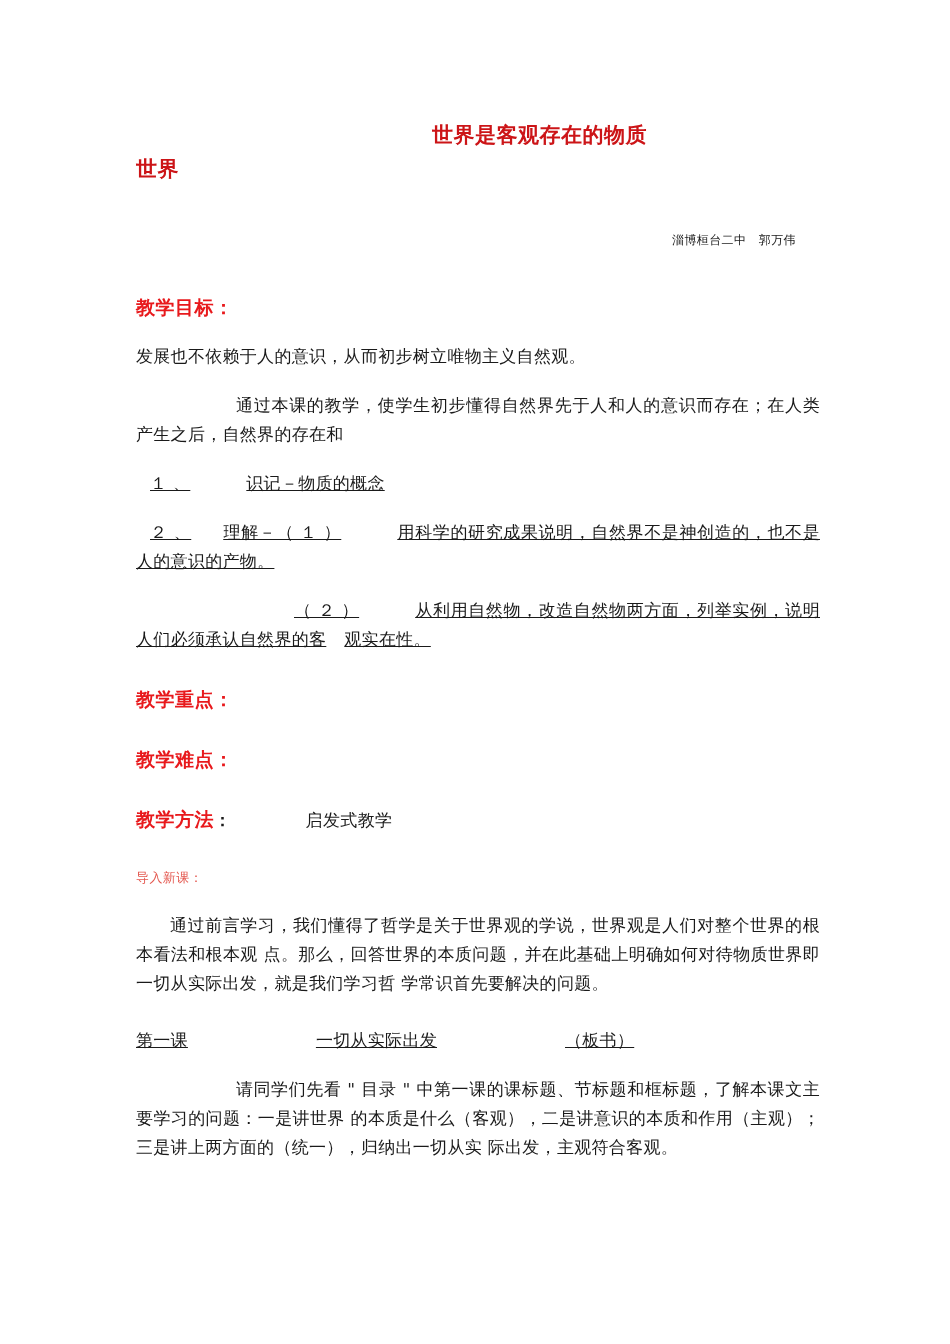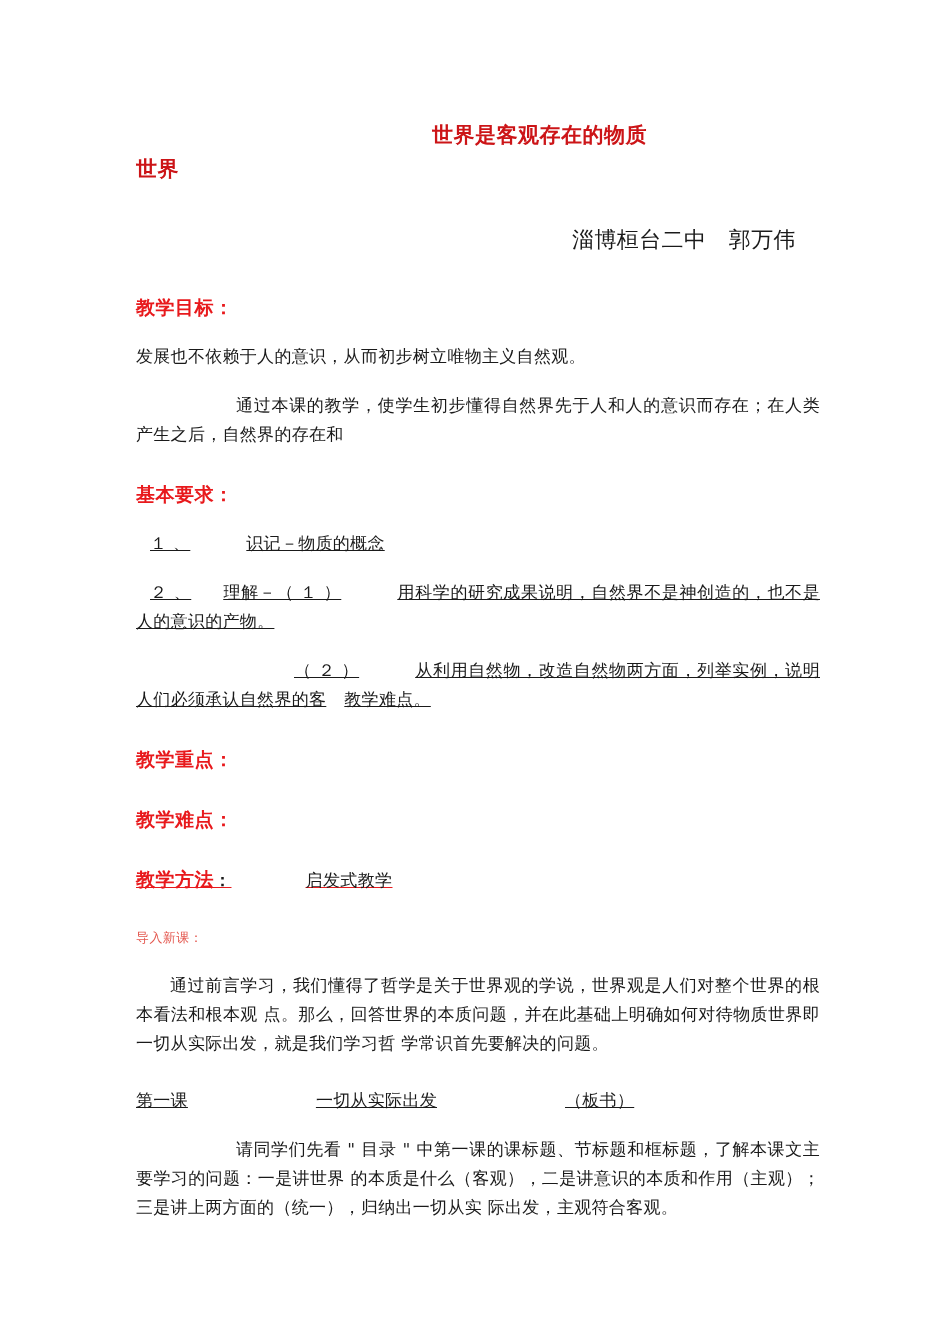--- a/index.html
+++ b/index.html
@@ -41,21 +41,21 @@
   }
   .doc-title .pad {
     display: inline-block;
     width: 296px;
   }
 
   
   .byline {
     margin: 0;
     padding-top: 40px;
-    font-size: 22px;
+    font-size: 12px;
     line-height: 28px;
     color: #1a1a1a;
     text-align: right;
     padding-right: 24px;
     letter-spacing: 0.4px;
   }
 
   
   .heading {
     margin: 0;
@@ -64,21 +64,20 @@
     color: #e8191c;
     line-height: 30px;
     letter-spacing: 0.5px;
     font-family: "DejaVu Sans", "Liberation Sans", sans-serif;
   }
   .heading-gap-1 { padding-top: 38px; }
   .heading-gap-2 { padding-top: 30px; }
 
   .heading.method {
     display: block;
-    text-decoration: underline;
   }
   .heading.method .colon {
     color: #1a1a1a;
     font-weight: bold;
     font-family: "DejaVu Serif", "Liberation Serif", serif;
     font-size: 17px;
   }
   .heading.method .method-value {
     color: #1a1a1a;
     font-weight: normal;
@@ -143,27 +142,26 @@
   <div class="content">
 
     <h1 class="doc-title"><span class="pad"></span><span>世界是客观存在的物质</span><br><span>世界</span></h1>
 
     <p class="byline">淄博桓台二中　郭万伟</p>
 
     <h2 class="heading heading-gap-1">教学目标：</h2>
     <p class="para para-gap">发展也不依赖于人的意识，从而初步树立唯物主义自然观。</p>
     <p class="para para-gap indent-1">通过本课的教学，使学生初步懂得自然界先于人和人的意识而存在；在人类产生之后，自然界的存在和</p>
 
-    <h2 class="heading heading-gap-2">基本要求：</h2>
 
     <p class="list-line para-gap"><span>１ 、</span><span class="tab-md"></span><span>识记－物质的概念</span></p>
 
     <p class="list-line wrap para-gap"><span style="padding-left:14px">２ 、</span><span class="tab-sm"></span><span>理解－（ １ ）</span><span class="tab-md"></span><span>用科学的研究成果说明，自然界不是神创造的，也不是人的意识的产物。</span></p>
 
-    <p class="list-line wrap para-gap"><span class="tab-xxl"></span><span>（ ２ ）</span><span class="tab-md"></span><span>从利用自然物，改造自然物两方面，列举实例，说明人们必须承认自然界的客</span><span class="gap-in"></span><span>教学难点。</span></p>
+    <p class="list-line wrap para-gap"><span class="tab-xxl"></span><span>（ ２ ）</span><span class="tab-md"></span><span>从利用自然物，改造自然物两方面，列举实例，说明人们必须承认自然界的客</span><span class="gap-in"></span><span>观实在性。</span></p>
 
     <h2 class="heading heading-gap-2">教学重点：</h2>
 
     <h2 class="heading heading-gap-2">教学难点：</h2>
 
     <h2 class="heading heading-gap-2 method"><span>教学方法</span><span class="colon">：</span><span class="method-value">启发式教学</span></h2>
 
     <h3 class="subheading">导入新课：</h3>
     <p class="para para-gap indent-2">通过前言学习，我们懂得了哲学是关于世界观的学说，世界观是人们对整个世界的根本看法和根本观 点。那么，回答世界的本质问题，并在此基础上明确如何对待物质世界即一切从实际出发，就是我们学习哲 学常识首先要解决的问题。</p>
 

